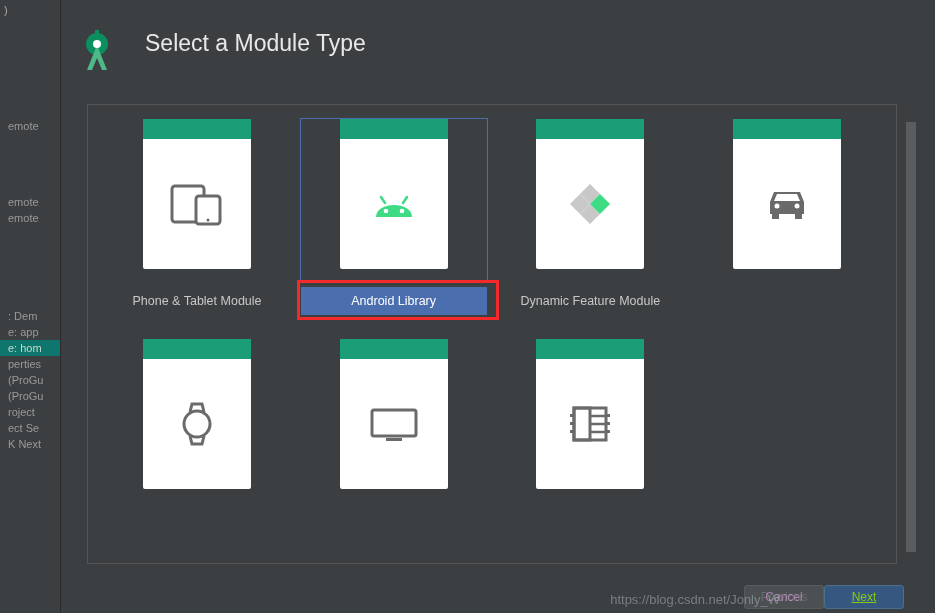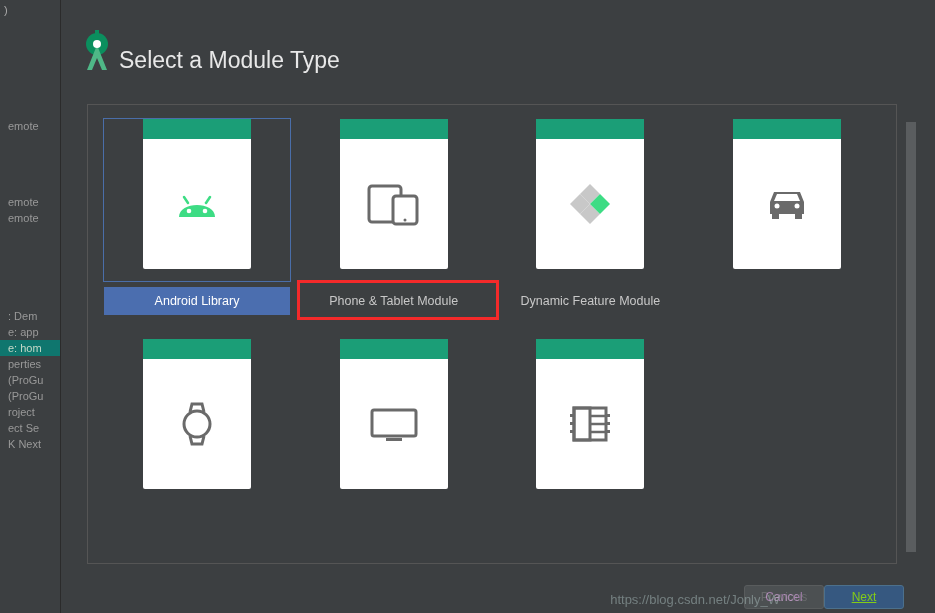--- a/index.html
+++ b/index.html
@@ -21,22 +21,23 @@
     .bg-crumb { position: absolute; top: 4px; left: 4px; font-size: 11px; color: #aaa;}
     .dialog {
       position: absolute;
       left: 60px; top: 0;
       width: 860px; height: 613px;
       background: #3c3f41;
       border-left: 1px solid #2b2b2b;
       display: flex; flex-direction: column;
     }
     .header {
-      display: flex; align-items: flex-end;
+      display: flex; align-items: flex-start;
       padding: 30px 20px 30px 14px;
+      gap: 26px;
     }
     .as-logo { width: 44px; height: 44px; }
     .title { font-size: 23px; font-weight: 400; color: #e8e8e8; }
     .content {
       flex: 1; overflow: hidden;
       padding: 0 20px 0 26px;
       position: relative;
     }
     .scroll-track {
       position: absolute; right: 4px; top: 18px; width: 10px; height: 450px;
@@ -150,52 +151,52 @@
       <circle cx="22" cy="14" r="4" fill="#fff"></circle>
       <rect x="20" y="0" width="4" height="6" fill="#0b8f5e"></rect>
     </svg>
     <div class="title">Select a Module Type</div>
   </div>
 
   <div class="content">
     <div class="grid-frame">
       <div class="grid">
 
+        <div class="card-wrap">
+          <div class="card-box">
+              <div class="phone">
+                <div class="phone-bar"></div>
+                <div class="phone-content">
+            <svg width="58" height="44">
+              <rect x="4" y="4" width="32" height="36" rx="3" fill="none" stroke="#6a6a6a" stroke-width="3"></rect>
+              <rect x="28" y="14" width="24" height="28" rx="3" fill="#fff" stroke="#6a6a6a" stroke-width="3"></rect>
+              <circle cx="40" cy="38" r="1.5" fill="#6a6a6a"></circle>
+            </svg>
+          </div>
+              </div>
+            </div>
+          <div class="card-label">Phone &amp; Tablet Module</div>
+        </div>
+
         <div class="card-wrap selected">
           <div class="card-box">
               <div class="phone">
                 <div class="phone-bar"></div>
                 <div class="phone-content">
             <svg width="48" height="34" viewBox="0 0 48 34">
               <path d="M6 30 C6 14, 42 14, 42 30 Z" fill="#3ddc84"></path>
               <circle cx="16" cy="24" r="2.3" fill="#fff"></circle>
               <circle cx="32" cy="24" r="2.3" fill="#fff"></circle>
               <line x1="11" y1="10" x2="15" y2="16" stroke="#3ddc84" stroke-width="2.5" stroke-linecap="round"></line>
               <line x1="37" y1="10" x2="33" y2="16" stroke="#3ddc84" stroke-width="2.5" stroke-linecap="round"></line>
             </svg>
           </div>
               </div>
             </div>
           <div class="card-label">Android Library</div>
-        </div>
-
-        <div class="card-wrap">
-          <div class="card-box">
-              <div class="phone">
-                <div class="phone-bar"></div>
-                <div class="phone-content">
-            <svg width="58" height="44">
-              <rect x="4" y="4" width="32" height="36" rx="3" fill="none" stroke="#6a6a6a" stroke-width="3"></rect>
-              <rect x="28" y="14" width="24" height="28" rx="3" fill="#fff" stroke="#6a6a6a" stroke-width="3"></rect>
-              <circle cx="40" cy="38" r="1.5" fill="#6a6a6a"></circle>
-            </svg>
-          </div>
-              </div>
-            </div>
-          <div class="card-label">Phone &amp; Tablet Module</div>
         </div>
 
         <div class="card-wrap">
           <div class="card-box">
               <div class="phone">
                 <div class="phone-bar"></div>
                 <div class="phone-content">
             <svg width="48" height="48">
               <polygon points="24,4 34,14 24,24 14,14" fill="#c8c8c8"></polygon>
               <polygon points="24,24 34,34 24,44 14,34" fill="#c8c8c8"></polygon>

